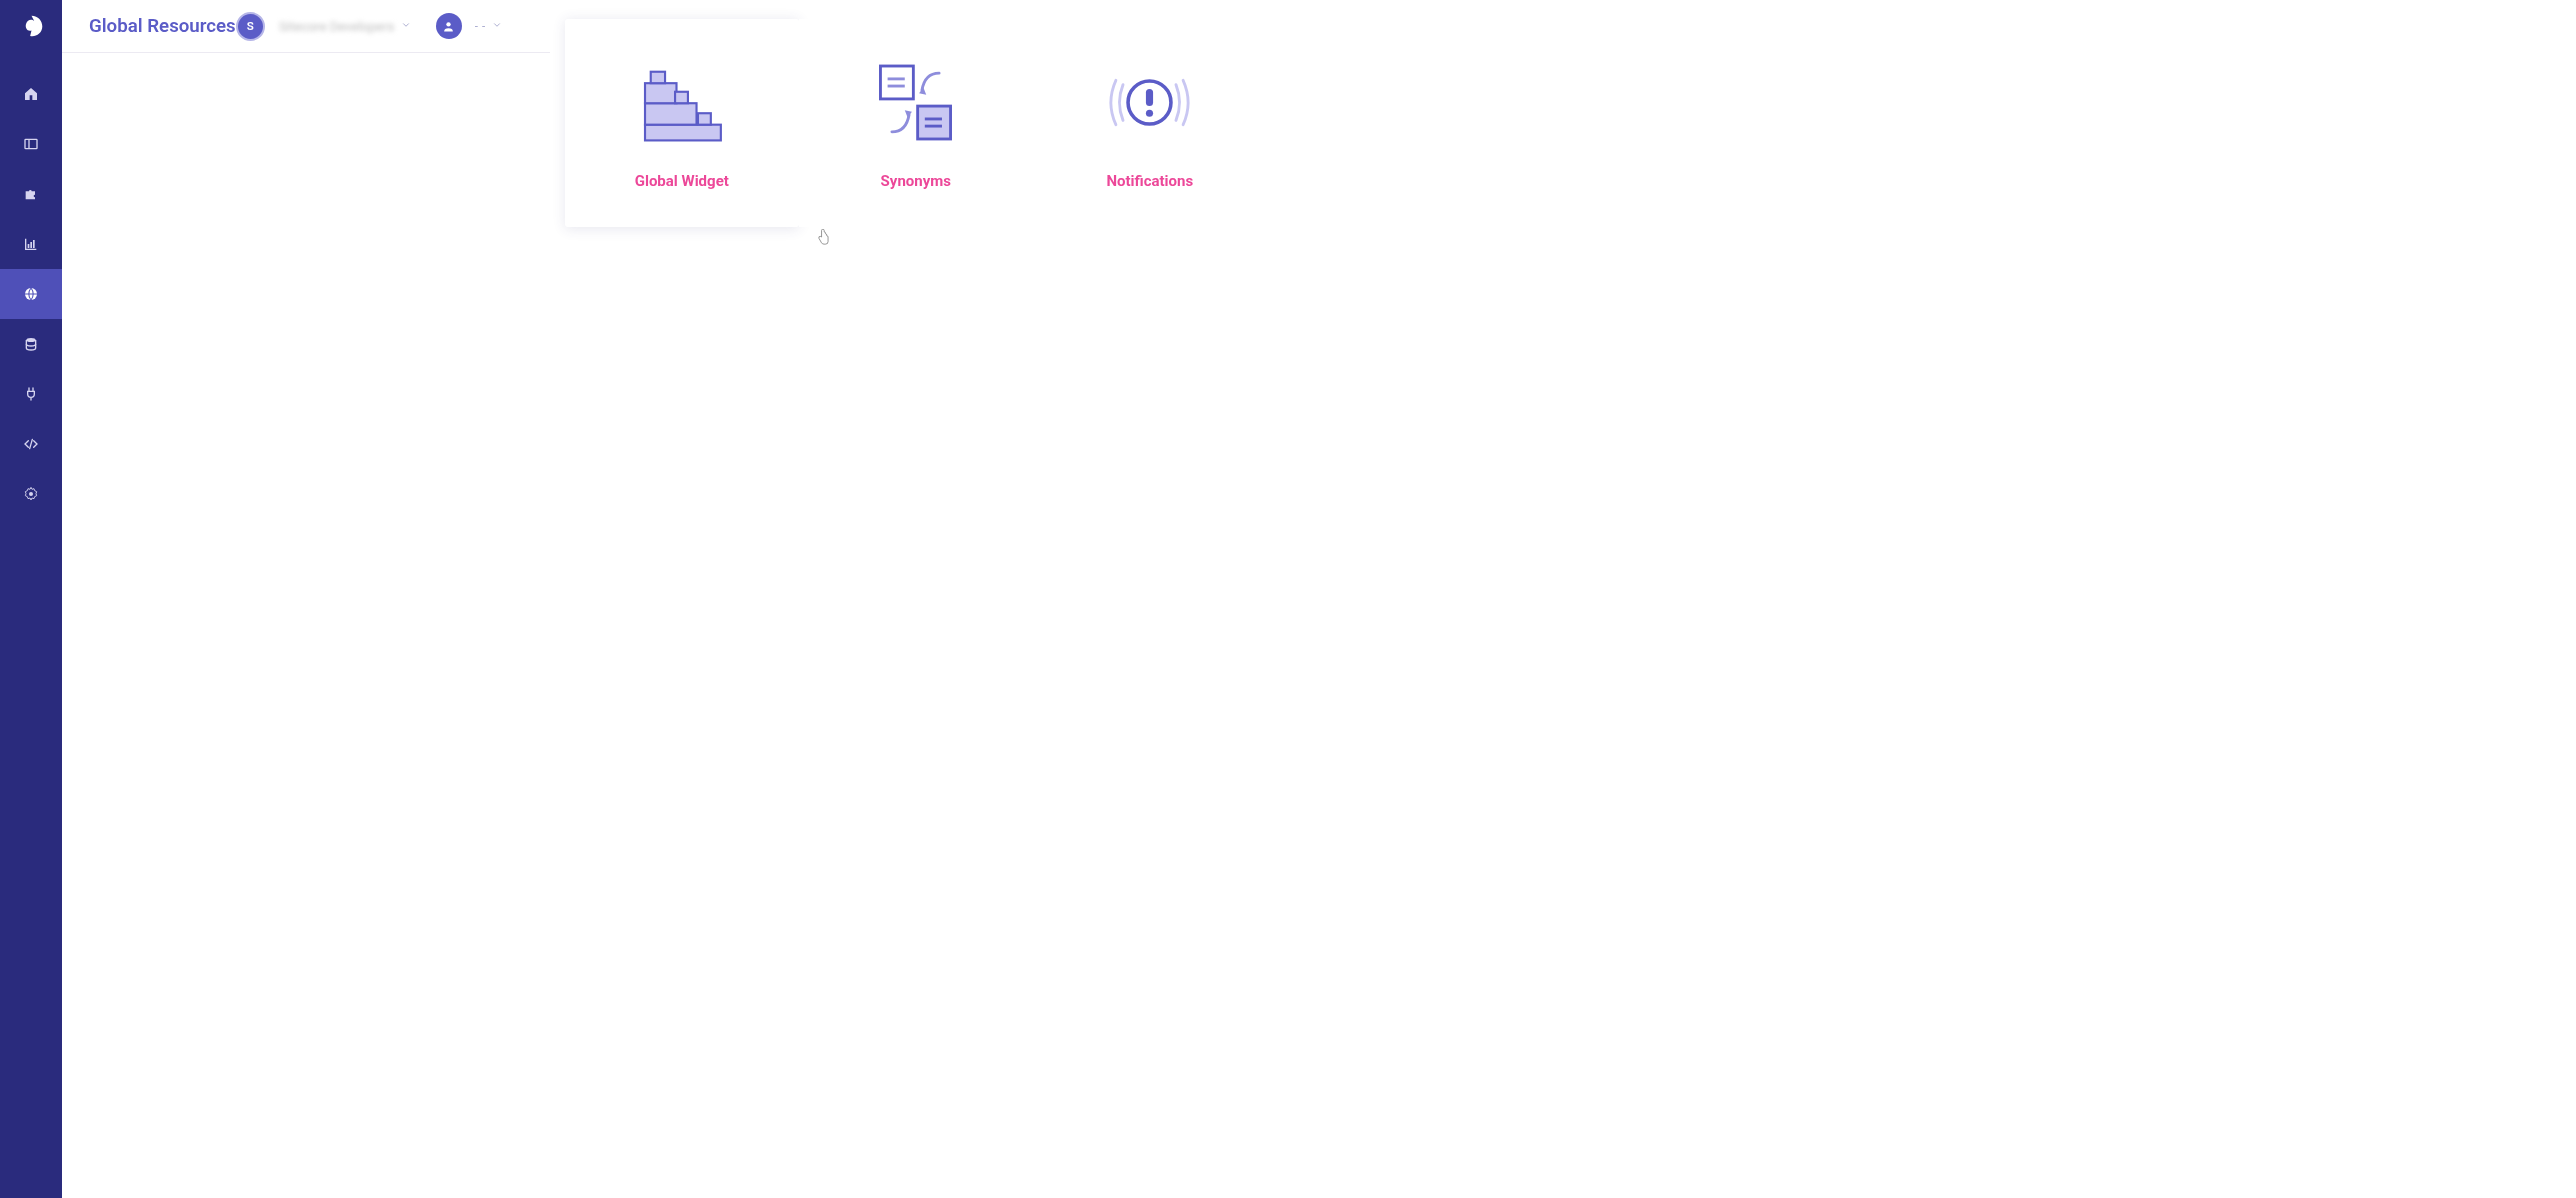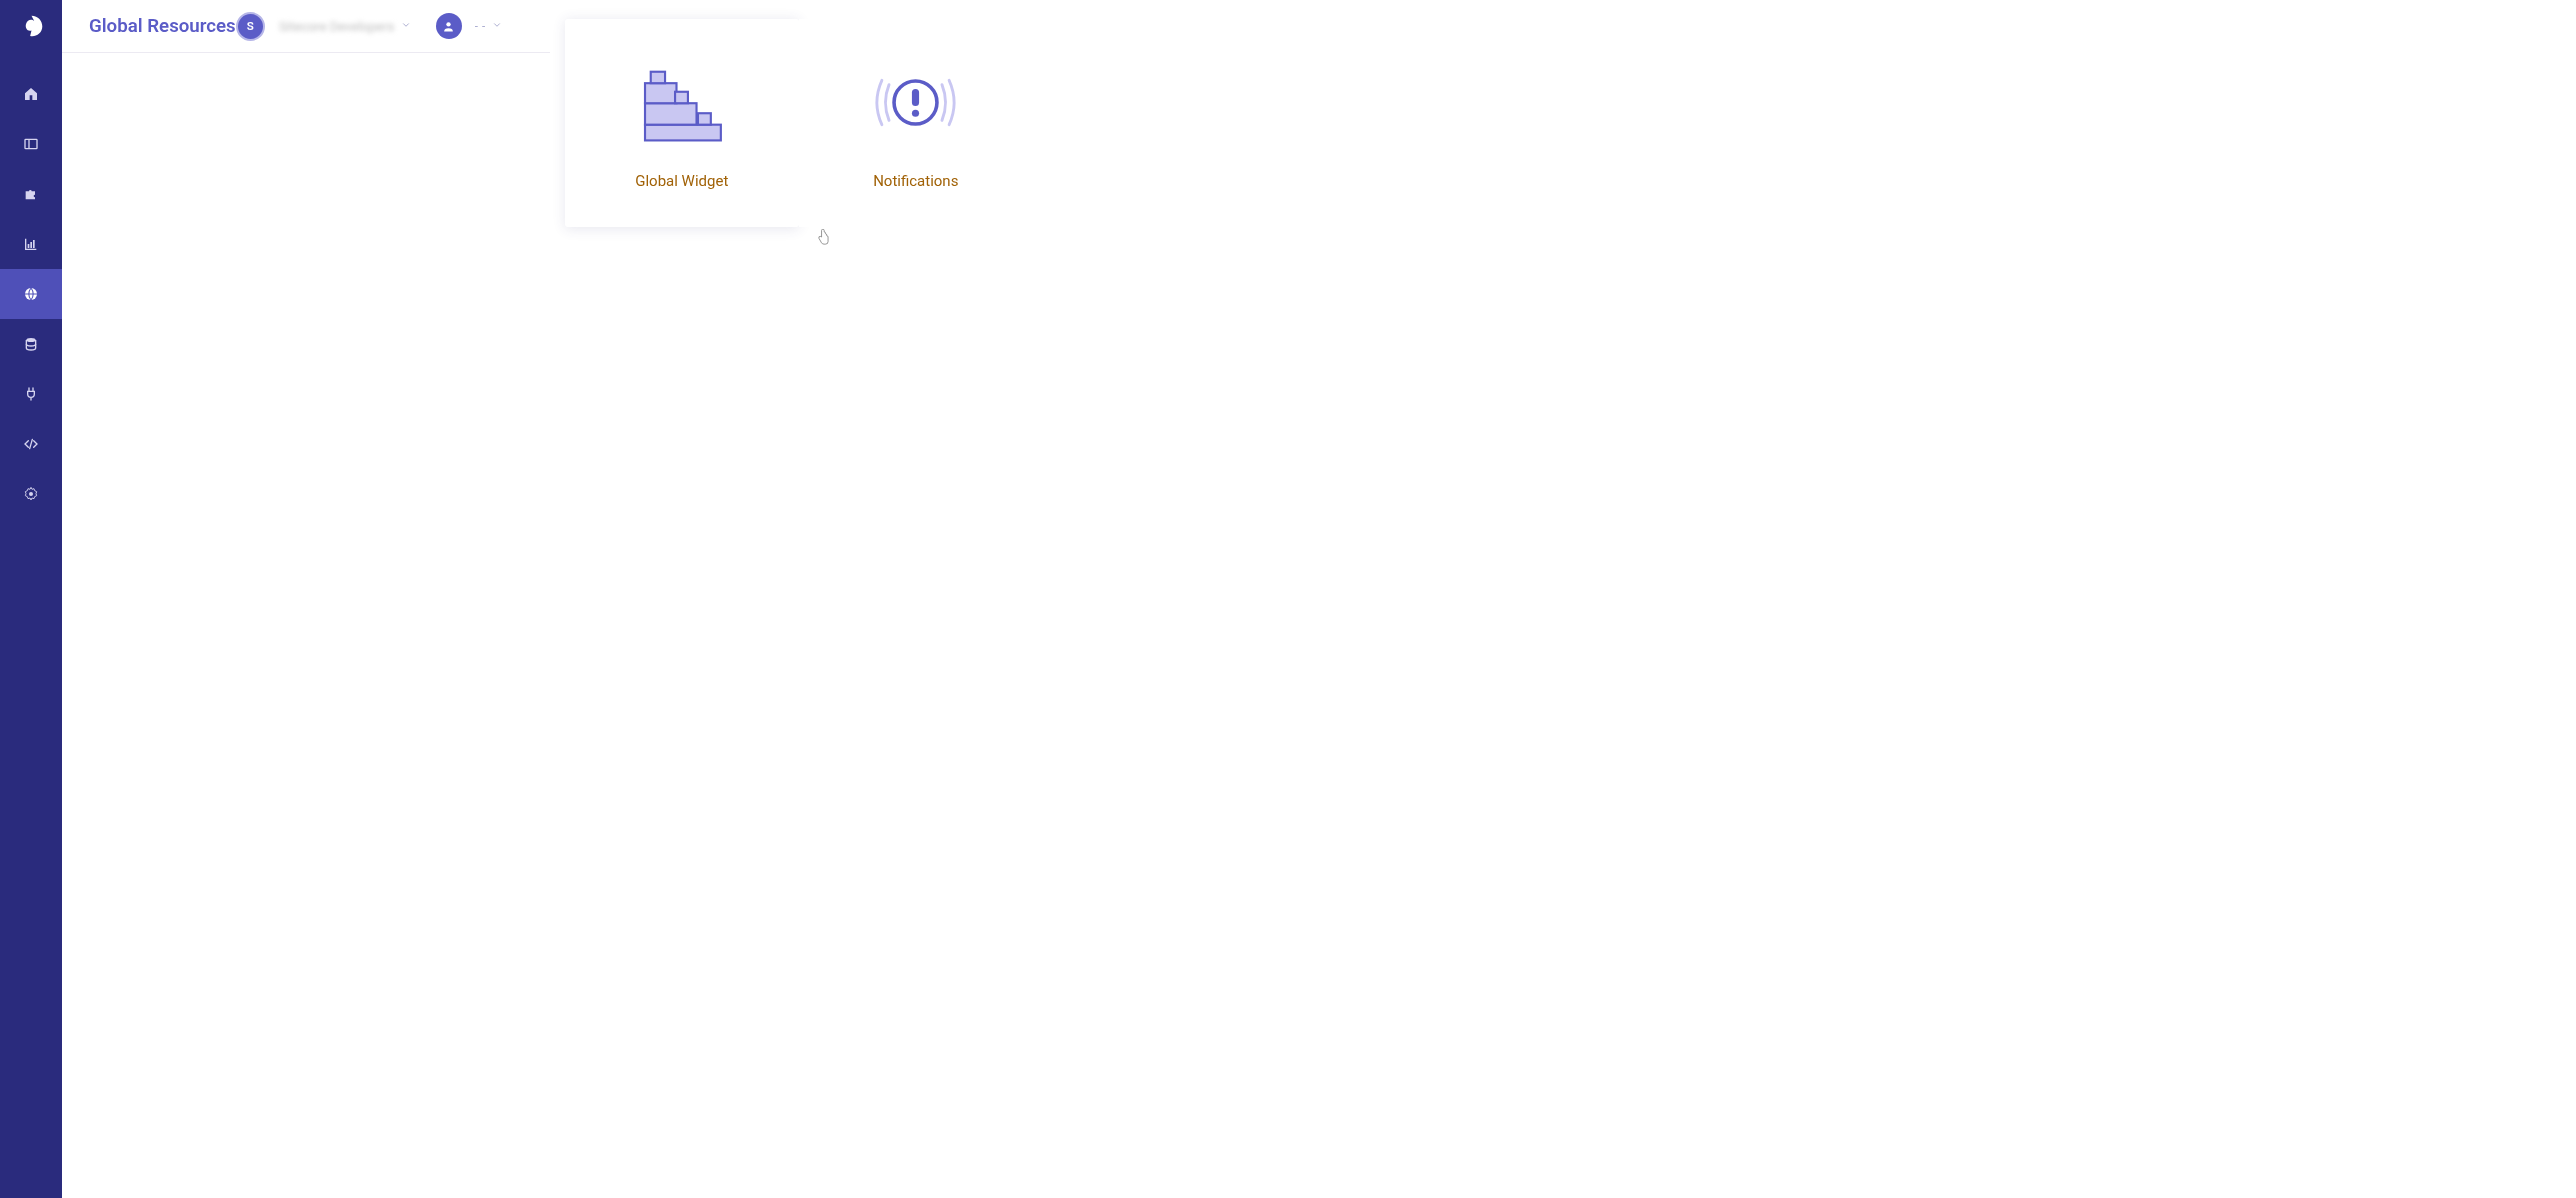--- a/index.html
+++ b/index.html
@@ -108,22 +108,22 @@
     box-shadow: 0 1.4px 13px rgba(60,60,120,0.12);
     border-radius: 2.9px;
   }
   .card-icon {
     width: 93px; height: 93px;
     display: flex; align-items: center; justify-content: center;
     margin-bottom: 23px;
   }
   .card-label {
     font-size: 15px;
-    color: #a16207;
-    font-weight: 400;
+    color: #ec4899;
+    font-weight: 700;
   }
 
   .cursor {
     position: absolute;
     left: 267px;
     top: 229px;
     width: 13px; height: 16px;
     pointer-events: none;
   }
 </style>
@@ -228,20 +228,37 @@
           <rect x="14" y="66" width="72" height="30" fill="#c9c7f2" stroke="#5b5cc7" stroke-width="3"></rect>
           <rect x="14" y="38" width="44" height="28" fill="#c9c7f2" stroke="#5b5cc7" stroke-width="3"></rect>
           <rect x="22" y="22" width="20" height="16" fill="#c9c7f2" stroke="#5b5cc7" stroke-width="3"></rect>
           <rect x="56" y="50" width="18" height="16" fill="#c9c7f2" stroke="#5b5cc7" stroke-width="3"></rect>
           <rect x="88" y="80" width="18" height="16" fill="#c9c7f2" stroke="#5b5cc7" stroke-width="3"></rect>
         </svg>
       </div>
       <div class="card-label">Global Widget</div>
     </div>
 
+    <div class="card">
+      <div class="card-icon">
+        <svg viewBox="0 0 130 130">
+          <rect x="16" y="14" width="46" height="46" fill="#fff" stroke="#5b5cc7" stroke-width="4"></rect>
+          <line x1="26" y1="32" x2="50" y2="32" stroke="#8e8ddc" stroke-width="4"></line>
+          <line x1="26" y1="42" x2="50" y2="42" stroke="#8e8ddc" stroke-width="4"></line>
+          <rect x="68" y="70" width="46" height="46" fill="#c9c7f2" stroke="#5b5cc7" stroke-width="4"></rect>
+          <line x1="78" y1="88" x2="102" y2="88" stroke="#5b5cc7" stroke-width="4"></line>
+          <line x1="78" y1="98" x2="102" y2="98" stroke="#5b5cc7" stroke-width="4"></line>
+          <path d="M98 24 q-20 0 -24 24" fill="none" stroke="#8e8ddc" stroke-width="4" stroke-linecap="round"></path>
+          <path d="M76 44 l-6 8 l10 2 z" fill="#8e8ddc"></path>
+          <path d="M32 106 q20 0 24 -24" fill="none" stroke="#8e8ddc" stroke-width="4" stroke-linecap="round"></path>
+          <path d="M54 86 l6 -8 l-10 -2 z" fill="#8e8ddc"></path>
+        </svg>
+      </div>
+      <div class="card-label">Synonyms</div>
+    </div>
 
     <div class="card">
       <div class="card-icon">
         <svg viewBox="0 0 130 130">
           <circle cx="65" cy="65" r="30" fill="none" stroke="#5b5cc7" stroke-width="5"></circle>
           <rect x="60" y="46" width="10" height="24" rx="5" fill="#5b5cc7"></rect>
           <circle cx="65" cy="80" r="5" fill="#5b5cc7"></circle>
           <path d="M28 40 q-10 25 0 50" fill="none" stroke="#c9c7f2" stroke-width="4" stroke-linecap="round"></path>
           <path d="M18 34 q-14 31 0 62" fill="none" stroke="#c9c7f2" stroke-width="4" stroke-linecap="round"></path>
           <path d="M102 40 q10 25 0 50" fill="none" stroke="#c9c7f2" stroke-width="4" stroke-linecap="round"></path>

